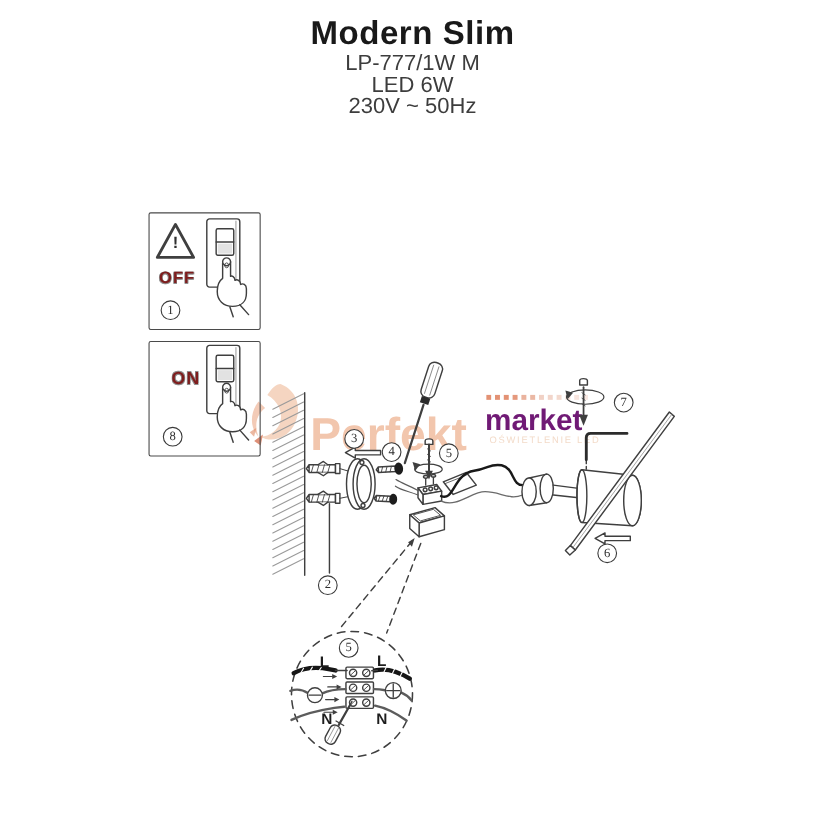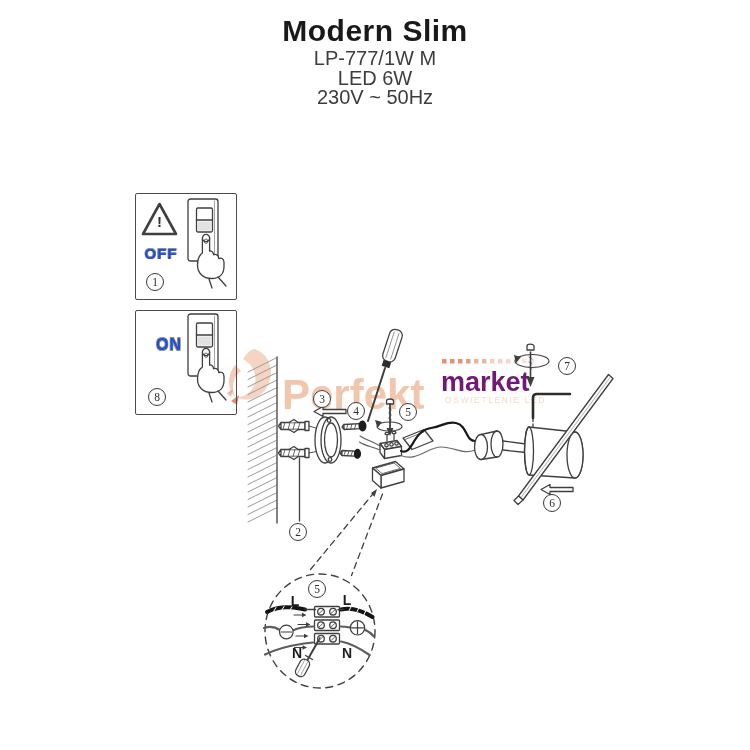--- a/index.html
+++ b/index.html
@@ -11,21 +11,21 @@
   .ui{z-index:2;}
   .ctr{position:absolute;transform:translate(-50%,-50%);white-space:nowrap;}
   .hdr{position:absolute;left:0;top:14px;width:750px;text-align:center;color:#1d1d1d;}
   .hdr .title{font-size:30px;font-weight:700;letter-spacing:.5px;color:#191919;}
   .hdr .sub{font-size:20px;color:#3d3d3d;line-height:17.5px;margin-top:2px;}
   .panelbox{position:absolute;border:1.7px solid #4a4a4a;border-radius:2px;background:transparent;}
   .stepnum{position:absolute;width:18px;height:18px;box-sizing:border-box;border:1.3px solid #3a3a3a;
            border-radius:50%;background:#fff;display:flex;align-items:center;justify-content:center;
            font-family:"Liberation Serif",serif;font-size:11.5px;color:#2e2e2e;
            transform:translate(-50%,-50%);}
-  .switchlabel{font-weight:800;font-size:15px;color:#1d4ed8;letter-spacing:1px;
+  .switchlabel{font-weight:800;font-size:15px;color:#7f1d1d;letter-spacing:1px;
      text-shadow:.6px .6px 0 #8f8f8f,-.6px -.6px 0 #8f8f8f,.6px -.6px 0 #8f8f8f,-.6px .6px 0 #8f8f8f;}
   .warnmark{font-weight:700;font-size:15px;color:#2f2f2f;}
   .wirelbl{font-weight:700;font-size:14px;color:#1d1d1d;}
   .wm-brand{position:absolute;left:282px;top:371px;font-size:42px;font-weight:700;color:#f2c6ad;}
   .wm-suffix{position:absolute;left:441px;top:367px;font-size:27px;font-weight:700;color:#701a75;}
   .wm-tag{position:absolute;left:445px;top:395px;font-size:8.5px;font-weight:400;
           letter-spacing:1.6px;color:#f3dbc9;}
 </style>
 </head>
 <body>

